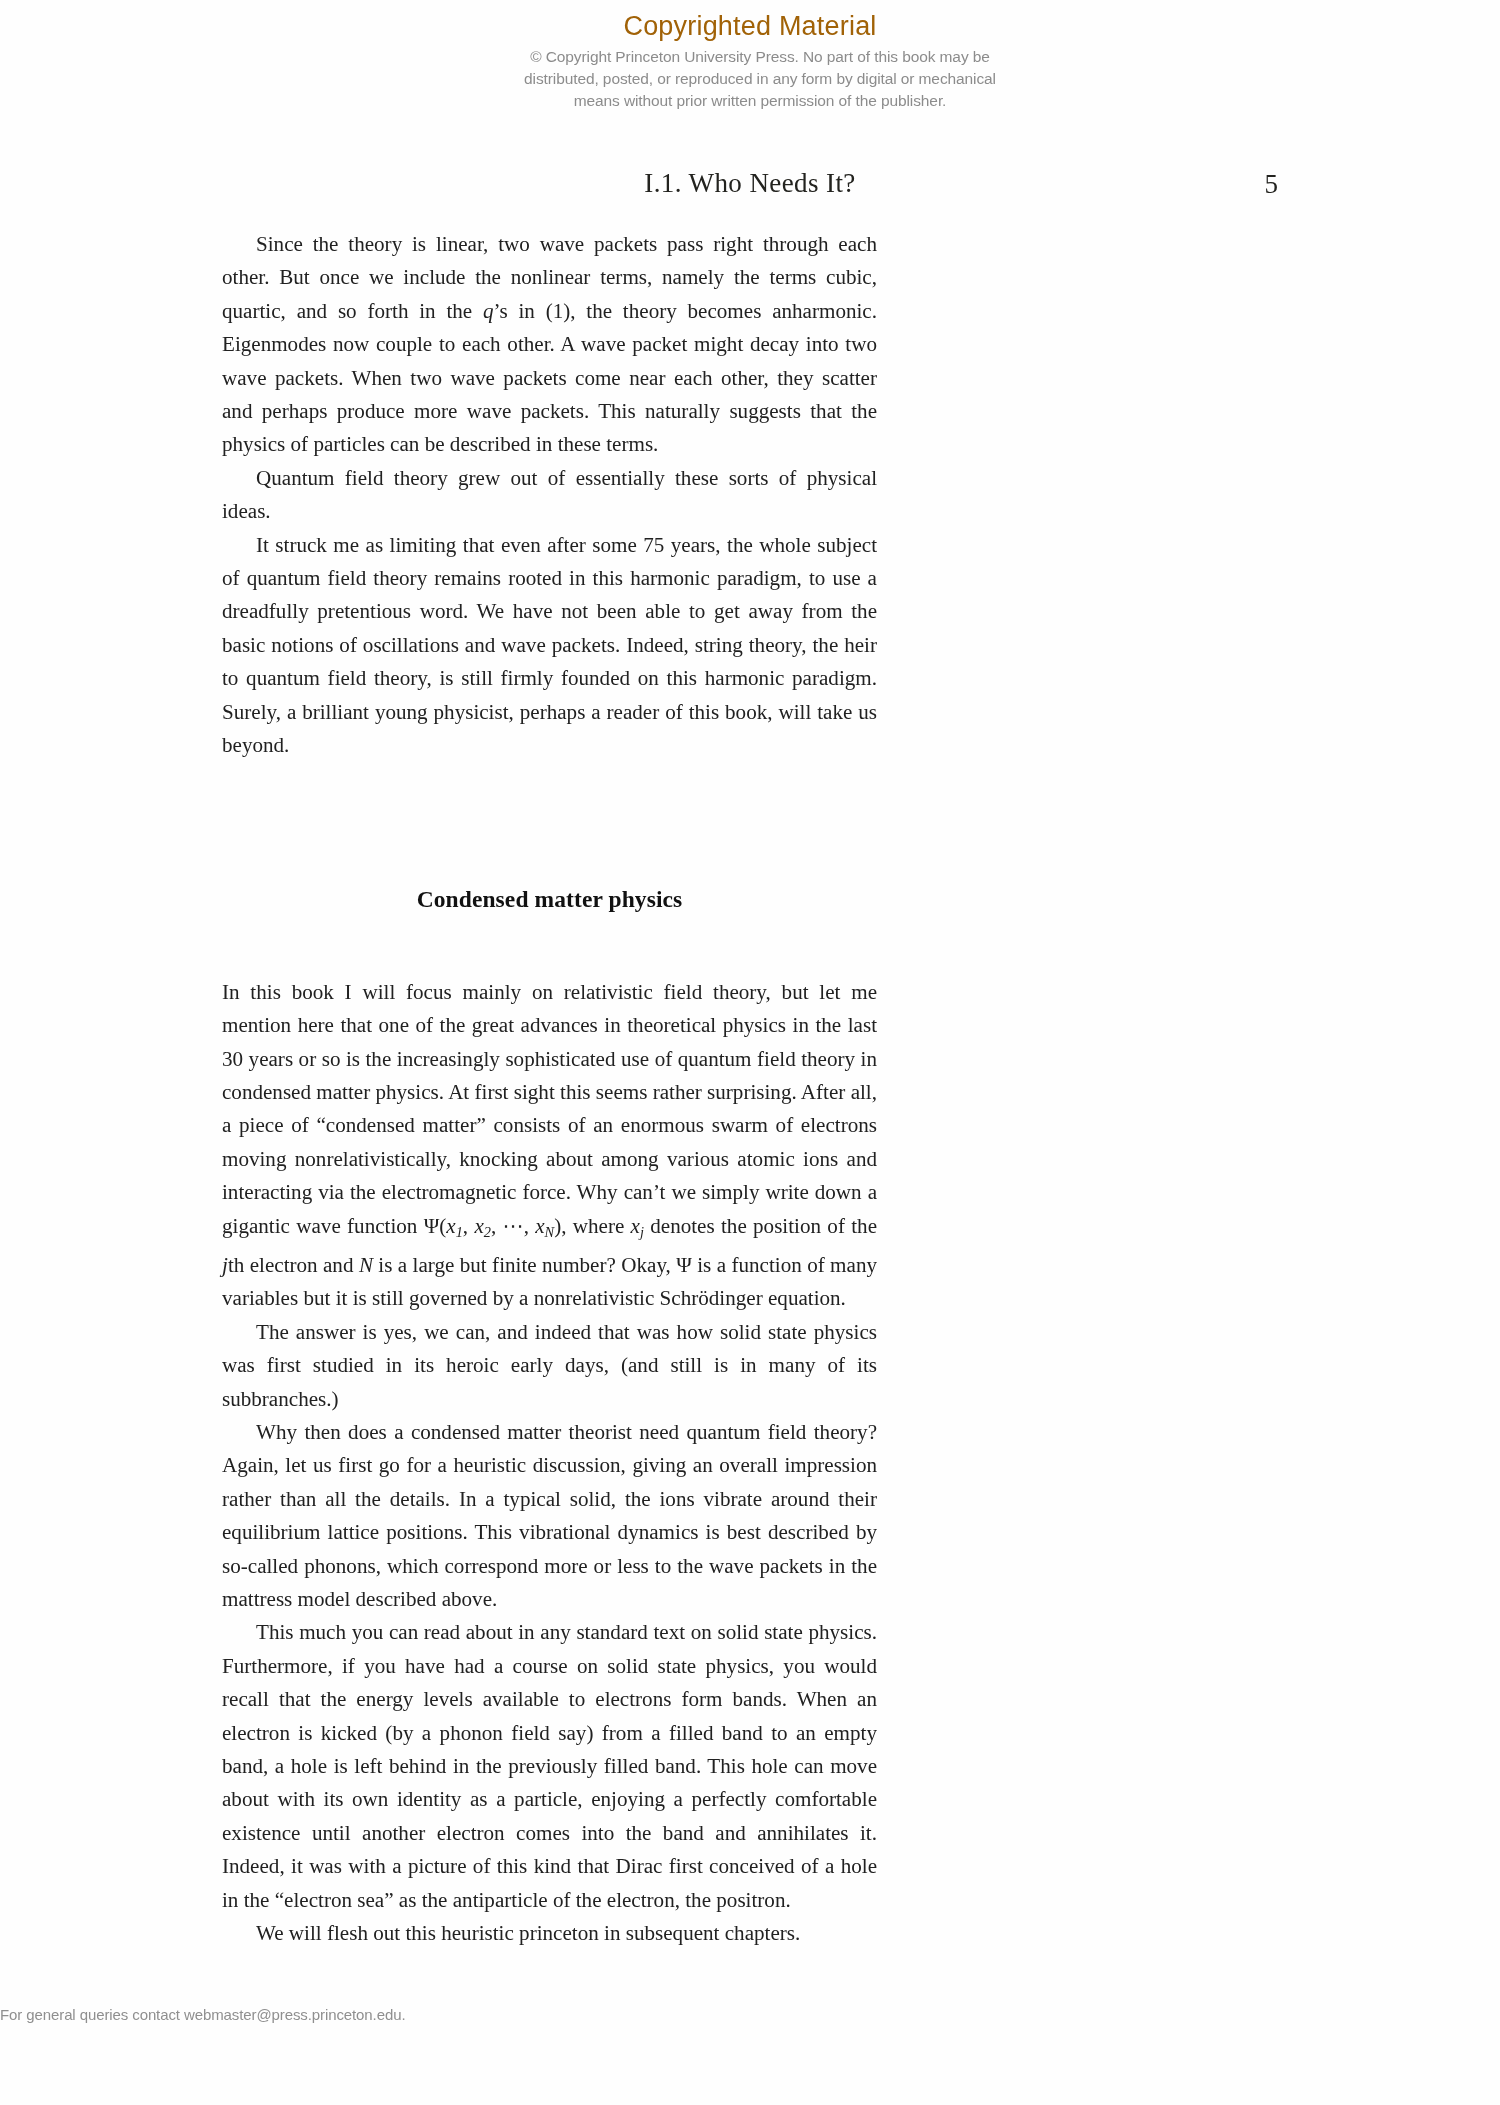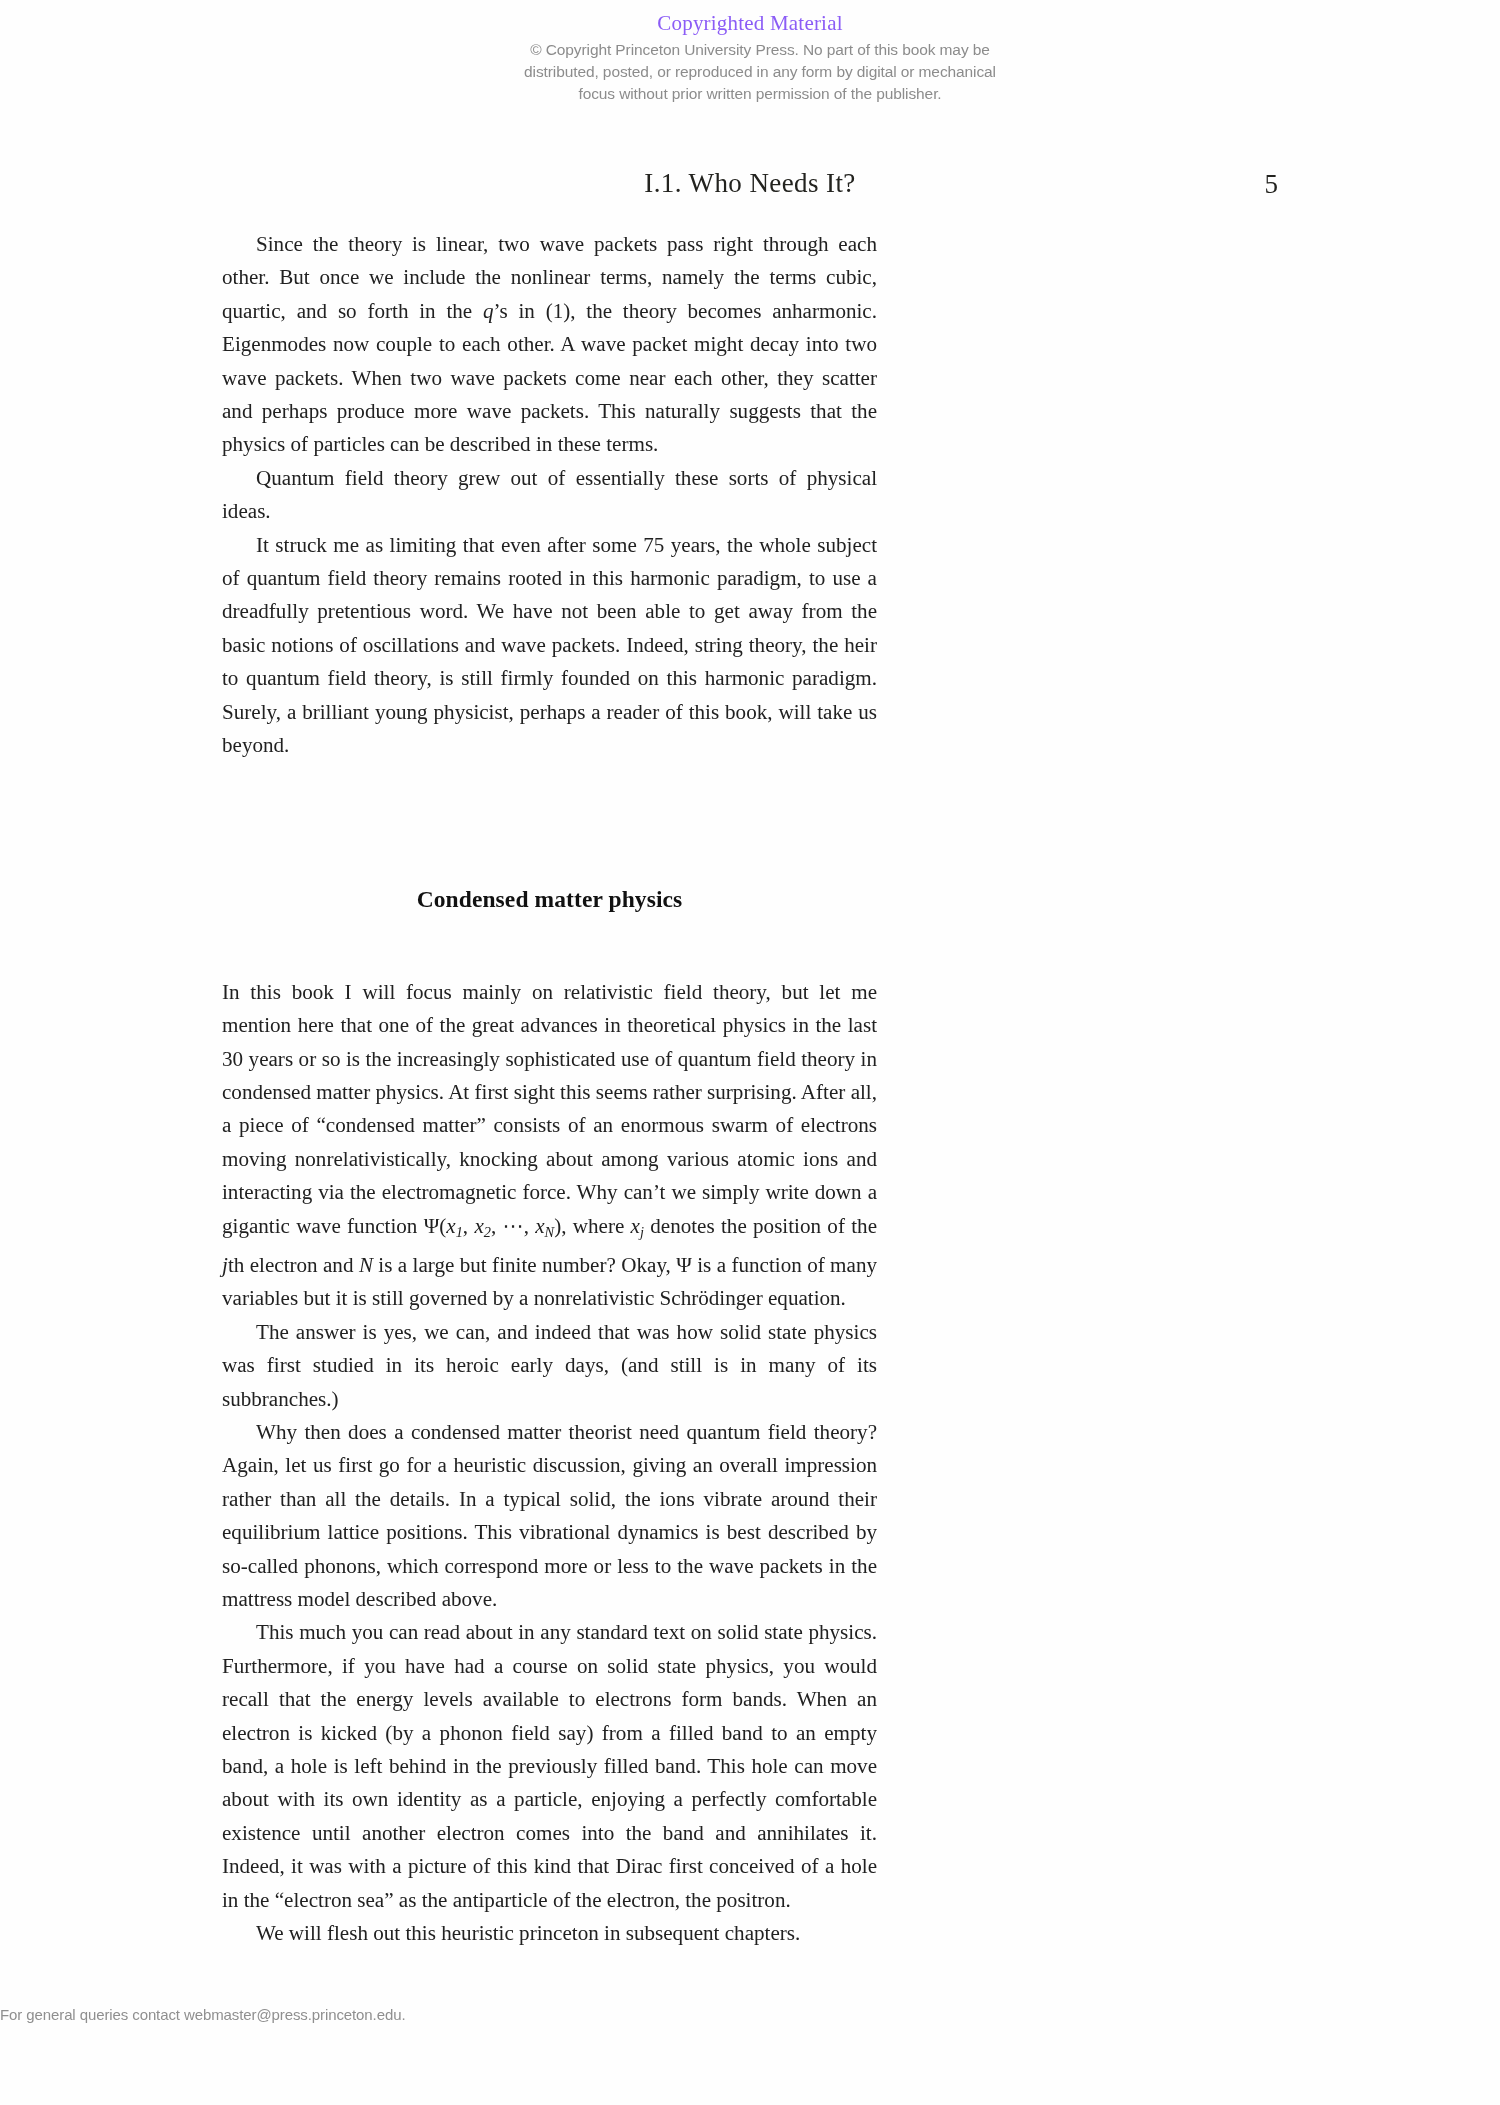--- a/index.html
+++ b/index.html
@@ -26,23 +26,23 @@
   
   .copyright-block {
     position: absolute;
     top: 12px;
     left: 0;
     right: 0;
     text-align: center;
   }
 
   .copyright-title {
-    font-family: Liberation Serif, serif;
-    font-size: 21px;
-    color: #8b5cf6;
+    font-family: Liberation Sans, sans-serif;
+    font-size: 27px;
+    color: #a16207;
     letter-spacing: 0.2px;
     line-height: 1.1;
   }
 
   .copyright-notice {
     margin-top: 4px;
     font-family: "Liberation Sans", "DejaVu Sans", sans-serif;
     font-size: 15.5px;
     color: #8c8c8c;
     line-height: 1.42;
@@ -137,21 +137,21 @@
 </head>
 <body>
 
 <div class="page">
 
   <div class="copyright-block">
     <div class="copyright-title">Copyrighted Material</div>
     <div class="copyright-notice">
       <div>© Copyright Princeton University Press. No part of this book may be</div>
       <div>distributed, posted, or reproduced in any form by digital or mechanical</div>
-      <div>focus without prior written permission of the publisher.</div>
+      <div>means without prior written permission of the publisher.</div>
     </div>
   </div>
 
   <div class="running-head">
     <div class="running-title">I.1.  Who Needs It?</div>
     <div class="running-folio">5</div>
   </div>
 
   <div class="text-column">
 

